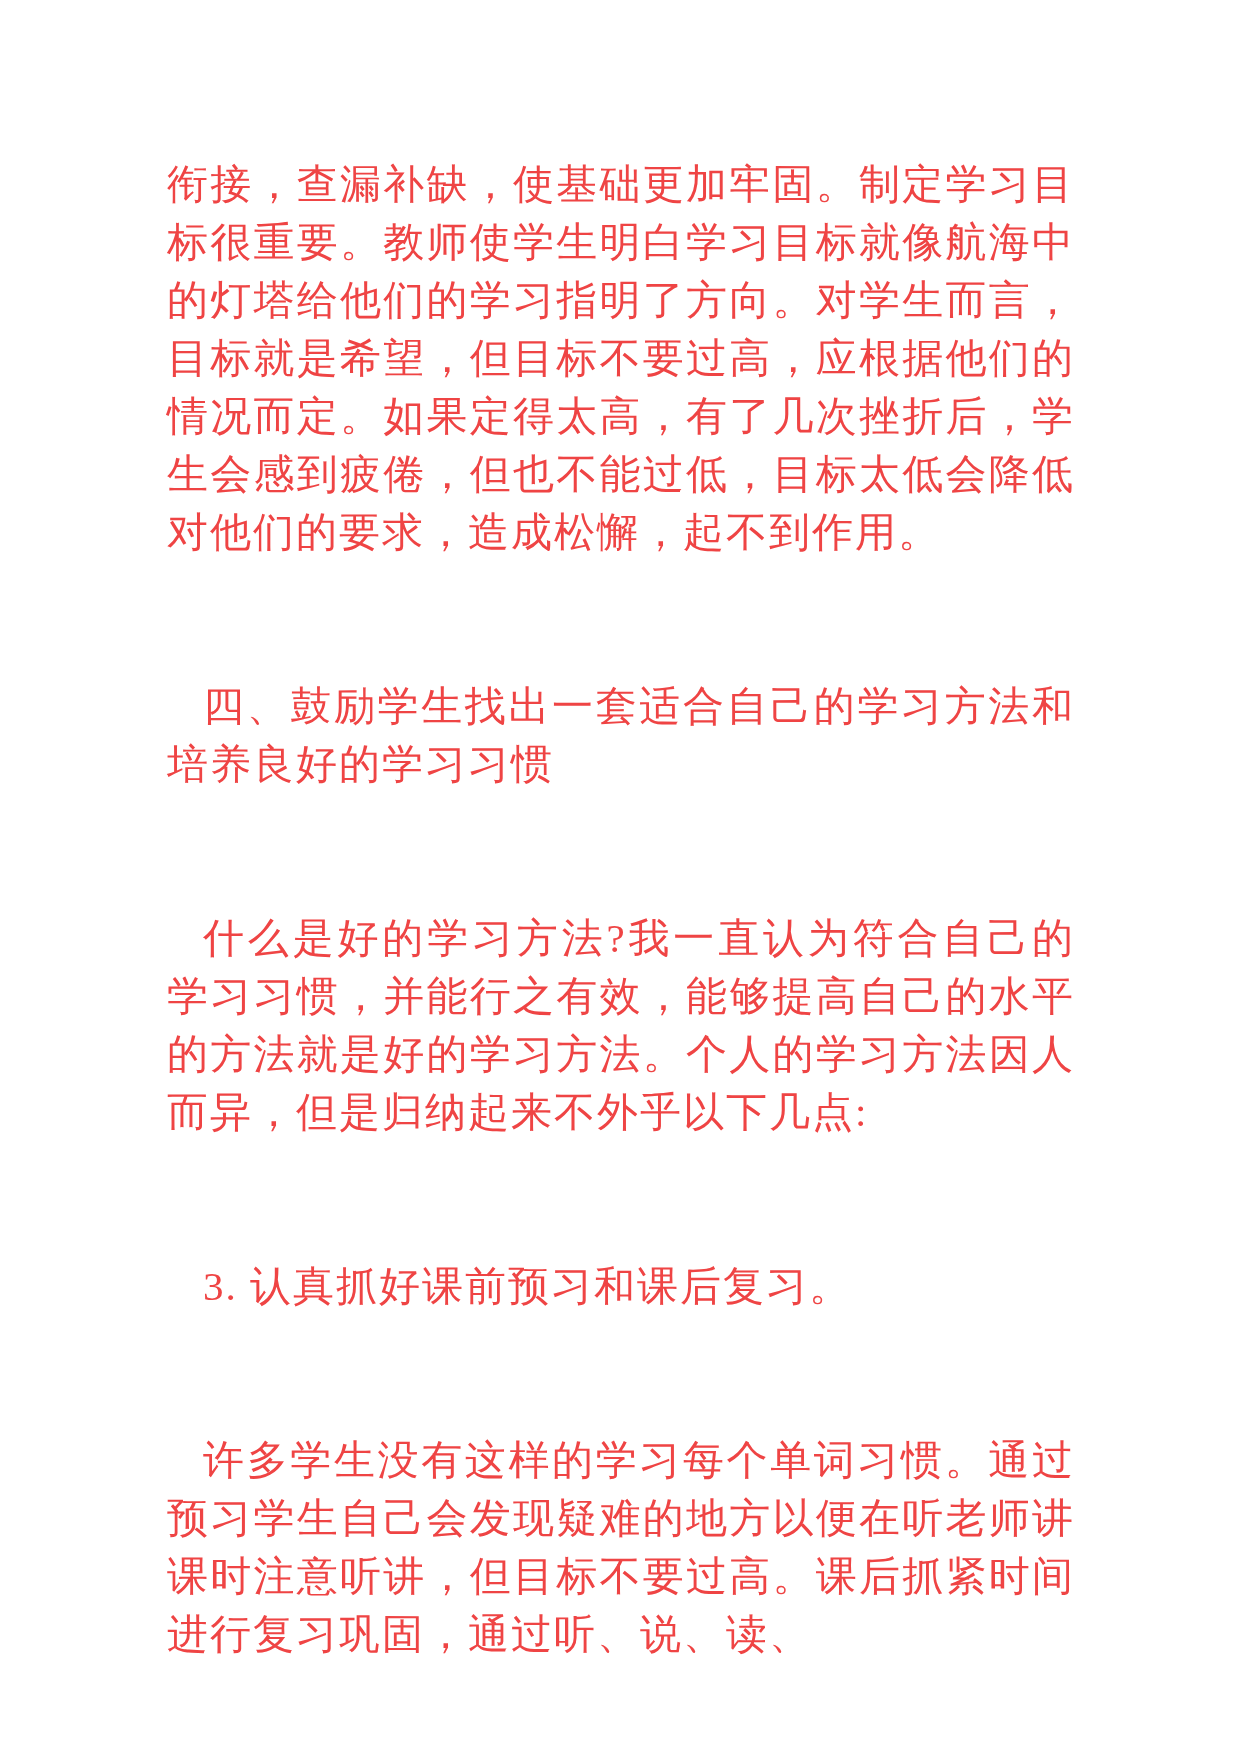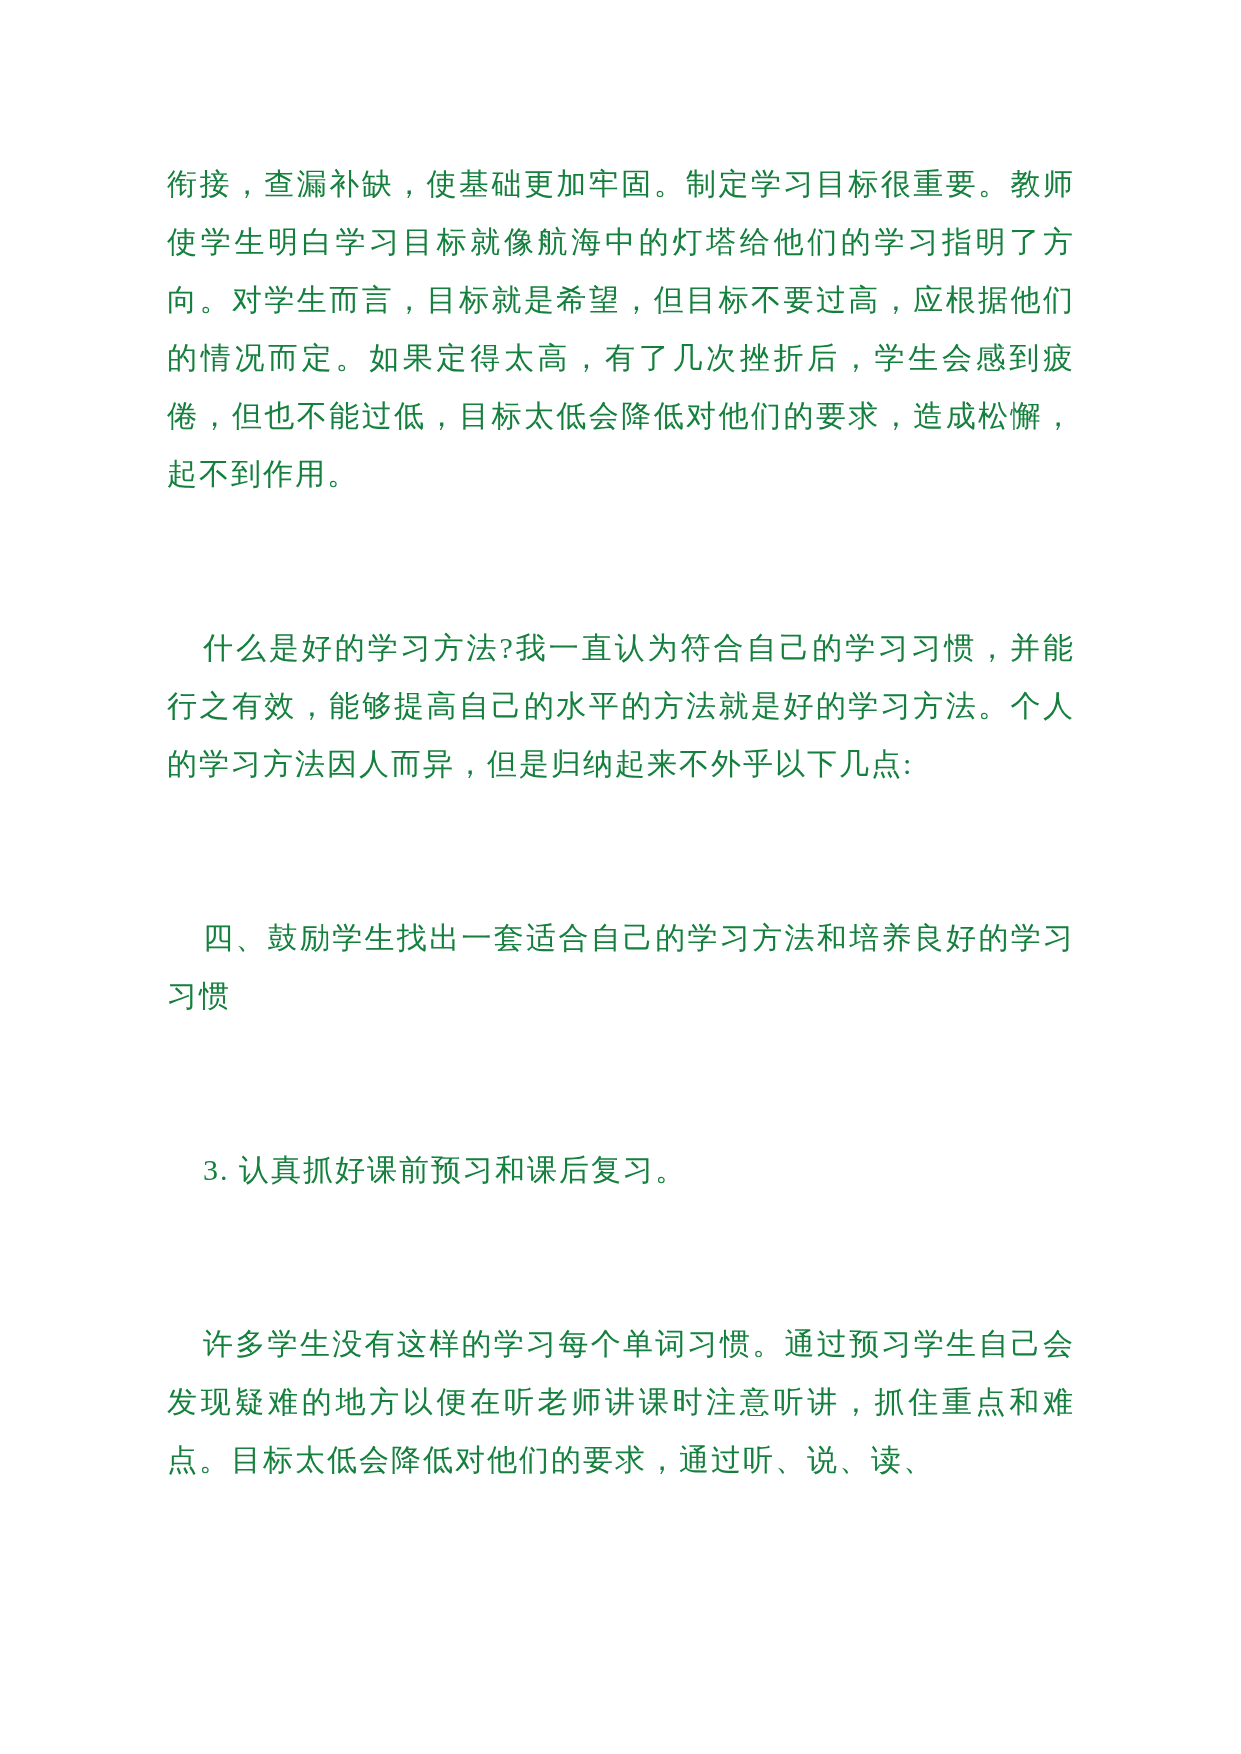--- a/index.html
+++ b/index.html
@@ -13,38 +13,38 @@
     height: 1754px;
     margin: 0 auto;
     background: #ffffff;
     box-sizing: border-box;
     padding: 155px 166px 0 167px;
     overflow: hidden;
     font-family: "Liberation Serif", "DejaVu Serif", serif;
   }
   .para {
     margin: 0 0 116px 0;
-    font-size: 30px;
+    font-size: 41px;
     line-height: 58px;
     letter-spacing: 2px;
-    color: #15803d;
+    color: #ef4444;
     text-align: justify;
     font-weight: 400;
     word-break: break-all;
   }
   .para.indent {
     text-indent: 36px;
   }
 </style>
 </head>
 <body>
 
 <div class="page">
   <p class="para">衔接，查漏补缺，使基础更加牢固。制定学习目标很重要。教师使学生明白学习目标就像航海中的灯塔给他们的学习指明了方向。对学生而言，目标就是希望，但目标不要过高，应根据他们的情况而定。如果定得太高，有了几次挫折后，学生会感到疲倦，但也不能过低，目标太低会降低对他们的要求，造成松懈，起不到作用。</p>
 
+  <p class="para indent">四、鼓励学生找出一套适合自己的学习方法和培养良好的学习习惯</p>
+
   <p class="para indent">什么是好的学习方法?我一直认为符合自己的学习习惯，并能行之有效，能够提高自己的水平的方法就是好的学习方法。个人的学习方法因人而异，但是归纳起来不外乎以下几点:</p>
-
-  <p class="para indent">四、鼓励学生找出一套适合自己的学习方法和培养良好的学习习惯</p>
 
   <p class="para indent">3. 认真抓好课前预习和课后复习。</p>
 
-  <p class="para indent">许多学生没有这样的学习每个单词习惯。通过预习学生自己会发现疑难的地方以便在听老师讲课时注意听讲，抓住重点和难点。目标太低会降低对他们的要求，通过听、说、读、</p>
+  <p class="para indent">许多学生没有这样的学习每个单词习惯。通过预习学生自己会发现疑难的地方以便在听老师讲课时注意听讲，但目标不要过高。课后抓紧时间进行复习巩固，通过听、说、读、</p>
 </div>
 
 </body></html>

